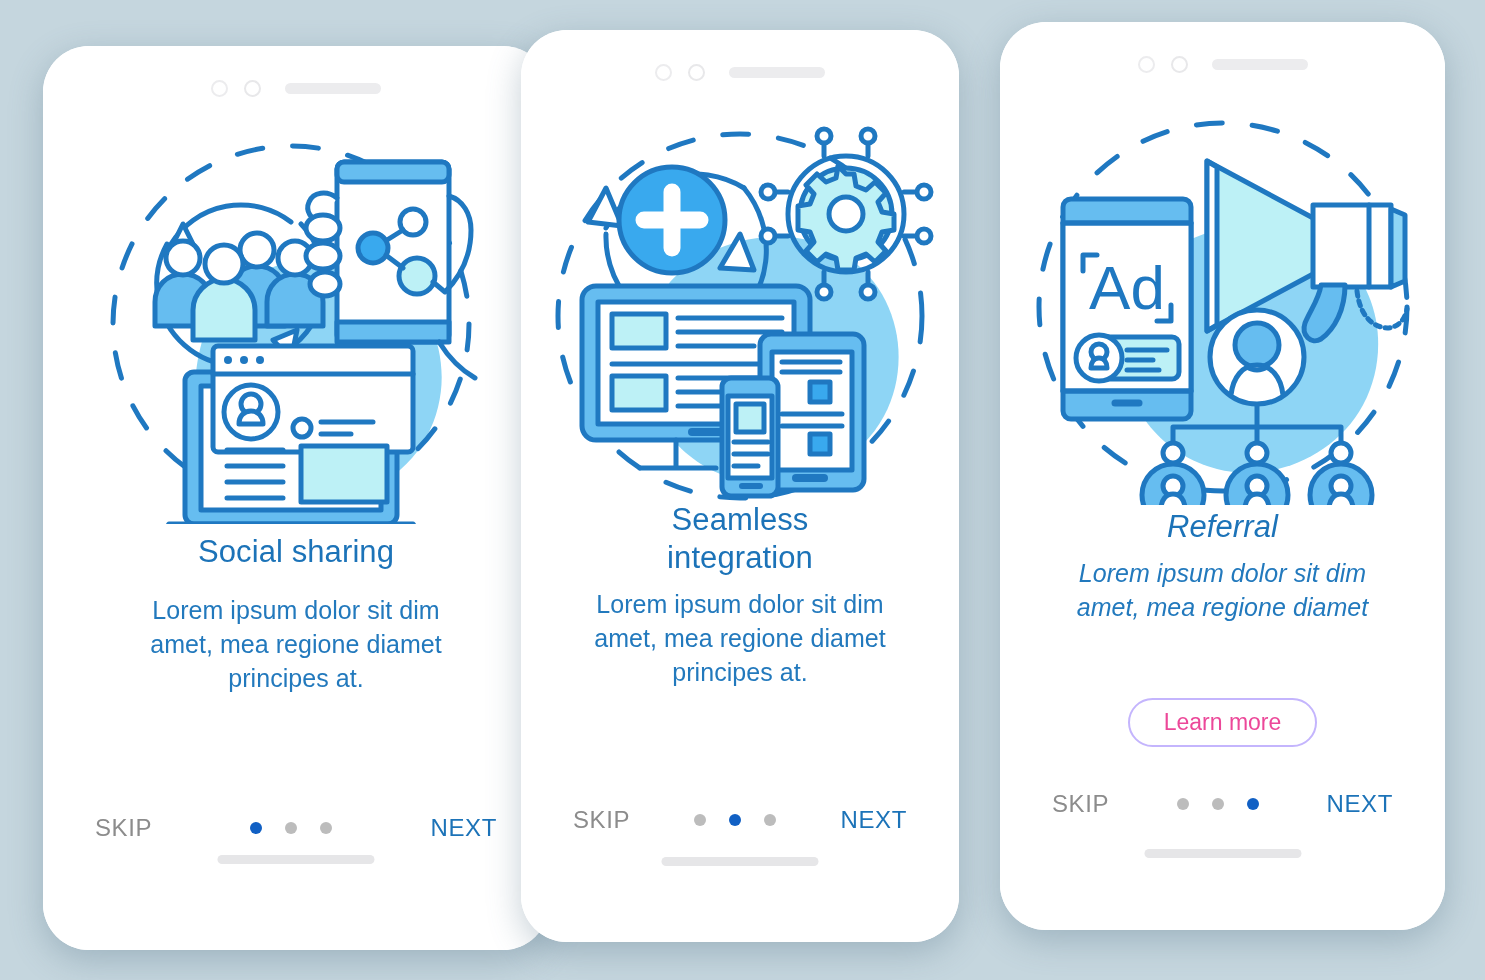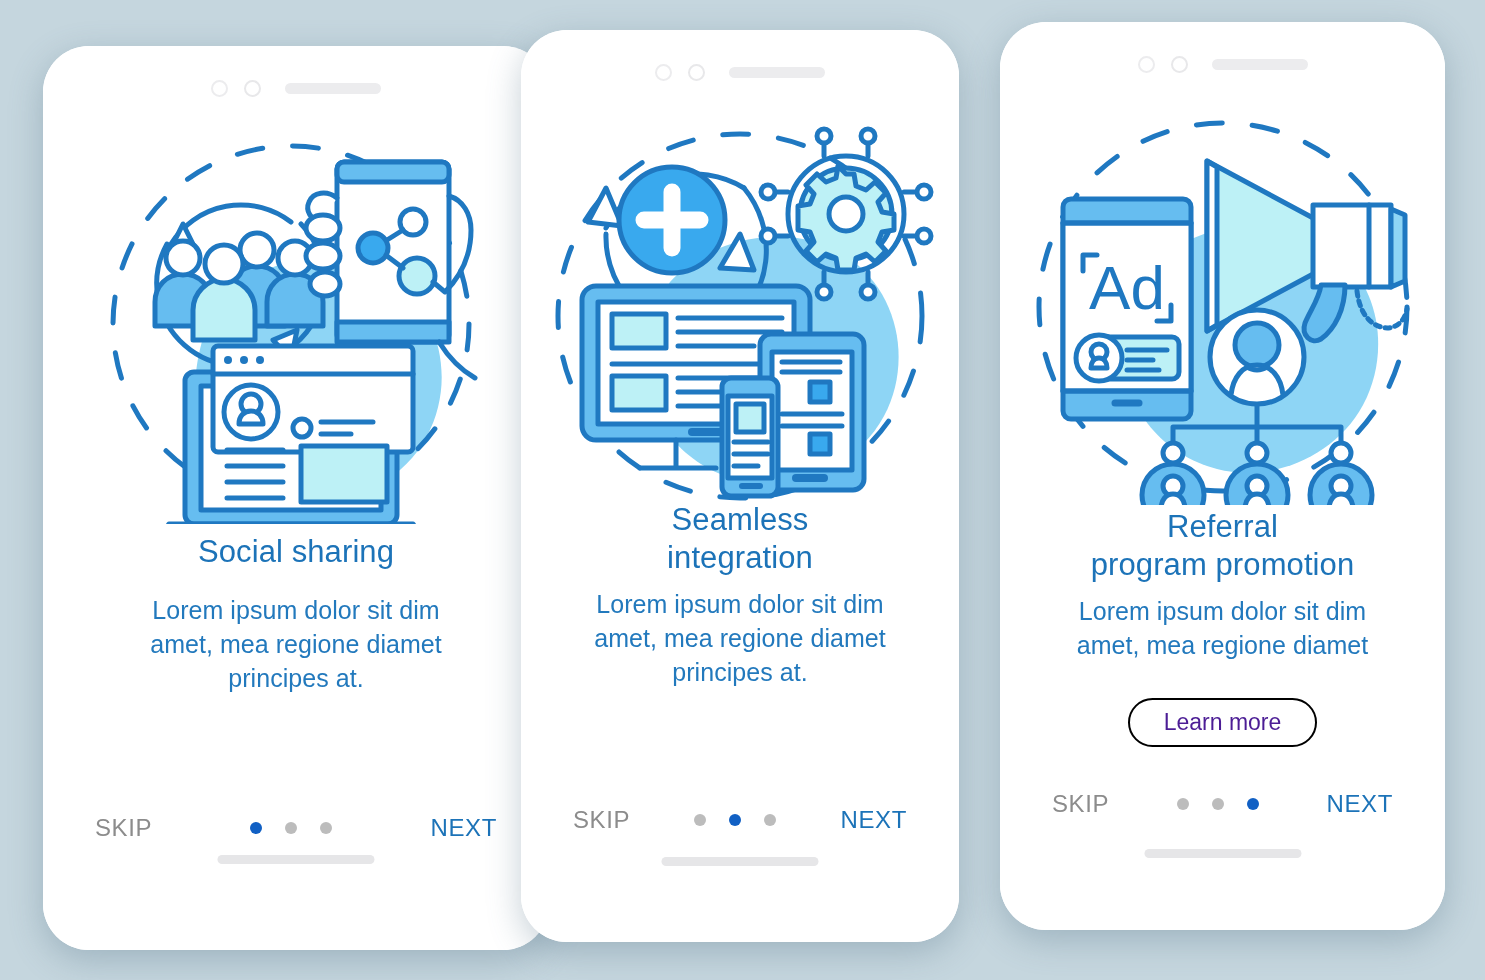--- a/index.html
+++ b/index.html
@@ -66,30 +66,30 @@
   }
   .desc{
     color:#2279bd;
     font-size:25px;
     line-height:34px;
     font-weight:400;
     letter-spacing:.05px;
   }
   .phone-1 .copy{top:487px;}
   .phone-2 .copy{top:471px;text-align:center;}
-  .phone-3 .copy{top:486px;}
+  .phone-3 .copy{top:486px;font-style:italic;}
   .phone-1 .title{margin-bottom:22px;}
   .phone-2 .title{margin-bottom:10px;}
   .phone-3 .title{margin-bottom:10px;}
 
   
   .learnwrap{position:absolute;left:0;right:0;display:flex;justify-content:center;top:676px;}
   .learn{
-    border:2px solid #000000;
-    color:#4c1d95;
+    border:2px solid #c4b5fd;
+    color:#ec4899;
     border-radius:28px;
     font-size:23px;
     padding:11px 34px;
     background:transparent;
     cursor:pointer;
     font-family:"Liberation Sans", sans-serif;
     line-height:1;
   }
 
   
@@ -381,21 +381,20 @@
             <circle cx="316" cy="386" r="31" fill="#66bdf0"></circle>
             <circle cx="316" cy="377" r="10" fill="#fff"></circle>
             <path d="M304 400c0-9 5-15 12-15s12 6 12 15z" fill="#fff"></path>
           </g>
         </svg>
       </div>
 
       <div class="copy">
         <div class="title">
           <div>Referral</div>
-          <div>program promotion</div>
         </div>
         <div class="desc">
           <div>Lorem ipsum dolor sit dim</div>
           <div>amet, mea regione diamet</div>
         </div>
       </div>
 
       <div class="learnwrap">
         <button class="learn">Learn more</button>
       </div>

